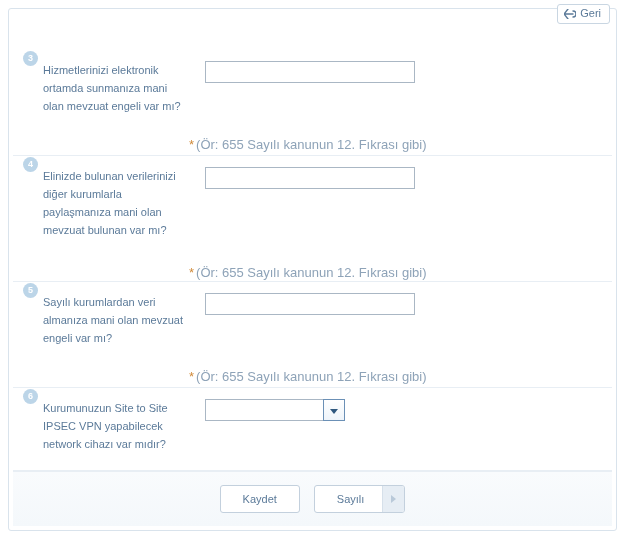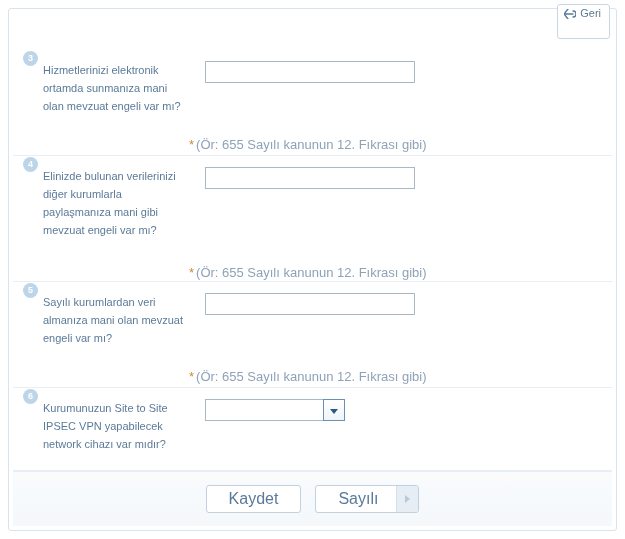--- a/index.html
+++ b/index.html
@@ -24,21 +24,21 @@
     position: relative;
     background: #ffffff;
   }
   .back-btn {
     position: absolute;
     top: -5px;
     right: 6px;
     background: #ffffff;
     border: 1px solid #c9d6e2;
     border-radius: 3px;
-    padding: 3px 8px 19px 6px;
+    padding: 3px 8px 4px 6px;
     font-size: 11px;
     color: #5b7a99;
     cursor: pointer;
     display: inline-flex;
     align-items: center;
     gap: 4px;
     line-height: 1;
   }
   .back-btn svg { display: block; }
   .qrow {
@@ -134,21 +134,21 @@
     align-items: center;
     justify-content: center;
     gap: 14px;
   }
   .btn {
     height: 28px;
     border: 1px solid #c3d0dd;
     border-radius: 3px;
     background: #ffffff;
     color: #5b7a99;
-    font-size: 16px;
+    font-size: 11px;
     padding: 0 22px;
     cursor: pointer;
     display: inline-flex;
     align-items: center;
     justify-content: center;
   }
   .btn-next {
     padding: 0 0 0 22px;
     overflow: hidden;
   }
@@ -182,21 +182,21 @@
       <div class="num">3</div>
       <div class="qlabel">Hizmetlerinizi elektronik ortamda sunmanıza mani olan mevzuat engeli var mı?</div>
       <input class="qinput" type="text" value="" style="">
       <div class="hint" style="top:86px;">
         <span class="ast">*</span><span>(Ör: 655 Sayılı kanunun 12. Fıkrası gibi)</span>
       </div>
     </div>
 
     <div class="qrow" style="top:148px;">
       <div class="num">4</div>
-      <div class="qlabel">Elinizde bulunan verilerinizi diğer kurumlarla paylaşmanıza mani gibi mevzuat engeli var mı?</div>
+      <div class="qlabel">Elinizde bulunan verilerinizi diğer kurumlarla paylaşmanıza mani olan mevzuat bulunan var mı?</div>
       <input class="qinput" type="text" value="" style="">
       <div class="hint" style="top:108px;">
         <span class="ast">*</span><span>(Ör: 655 Sayılı kanunun 12. Fıkrası gibi)</span>
       </div>
     </div>
 
     <div class="qrow" style="top:274px;">
       <div class="num">5</div>
       <div class="qlabel">Sayılı kurumlardan veri almanıza mani olan mevzuat engeli var mı?</div>
       <input class="qinput" type="text" value="" style="">

